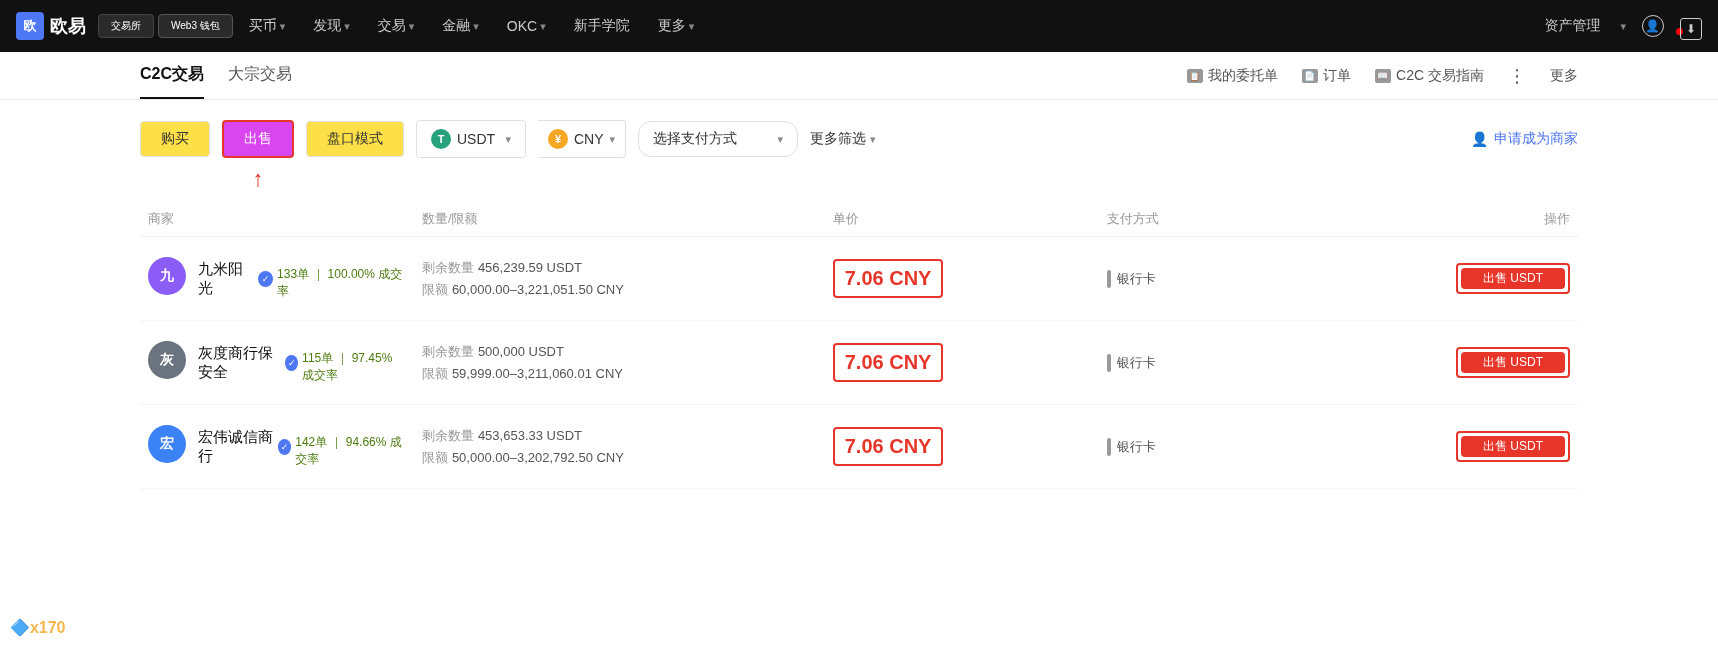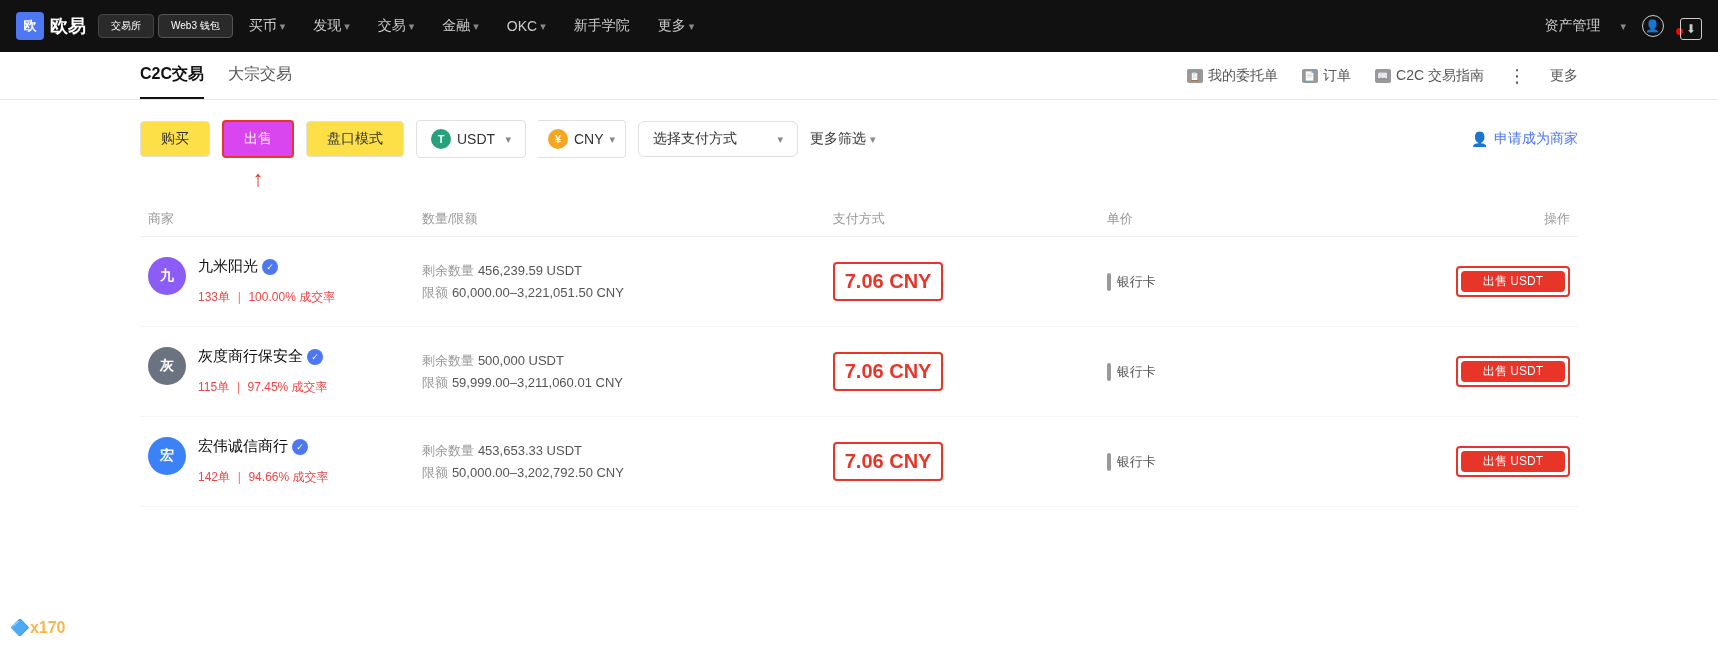--- a/index.html
+++ b/index.html
@@ -215,21 +215,21 @@
       background: #fff;
       cursor: pointer;
       height: 38px;
     }
     .payment-select {
       display: flex;
       align-items: center;
       gap: 6px;
       padding: 8px 14px;
       border: 1px solid #e0e0e0;
-      border-radius: 6px;
+      border-radius: 13px;
       cursor: pointer;
       font-size: 14px;
       background: #fff;
       min-width: 160px;
     }
     .more-filter {
       display: flex;
       align-items: center;
       gap: 4px;
       cursor: pointer;
@@ -270,23 +270,23 @@
       gap: 12px;
       padding: 0 8px;
     }
     .merchant-avatar {
       width: 38px; height: 38px;
       border-radius: 50%;
       display: flex; align-items: center; justify-content: center;
       font-size: 14px; font-weight: bold; color: #fff;
       flex-shrink: 0;
     }
-    .merchant-info { display: flex; flex-direction: column; gap: 4px; }
+    .merchant-info { display: flex; flex-direction: row; gap: 4px; }
     .merchant-name { font-size: 15px; color: #111; font-weight: 500; display: flex; align-items: center; gap: 4px; }
-    .merchant-stats { font-size: 12px; color: #ef4444; margin-top: 9px; }
+    .merchant-stats { font-size: 12px; color: #4d7c0f; margin-top: 9px; }
     .verified-badge {
       width: 16px; height: 16px;
       background: #4e77f4;
       border-radius: 50%;
       display: inline-flex; align-items: center; justify-content: center;
       color: #fff; font-size: 9px;
     }
 
     .amount-cell { padding: 0 8px; }
     .amount-cell .qty { font-size: 13px; color: #555; margin-bottom: 4px; }
@@ -480,22 +480,22 @@
       <span>👤</span>
       <span>申请成为商家</span>
     </div>
   </div>
 
   <div style="height:20px;"></div>
 
   <div class="table-header">
     <div>商家</div>
     <div>数量/限额</div>
+    <div>单价</div>
     <div>支付方式</div>
-    <div>单价</div>
     <div style="text-align:right">操作</div>
   </div>
 
   <div id="table-body">
       <div class="table-row">
     <div class="merchant-cell">
       <div class="merchant-avatar" style="background:#8b5cf6">九</div>
       <div class="merchant-info">
         <div class="merchant-name">
           九米阳光

